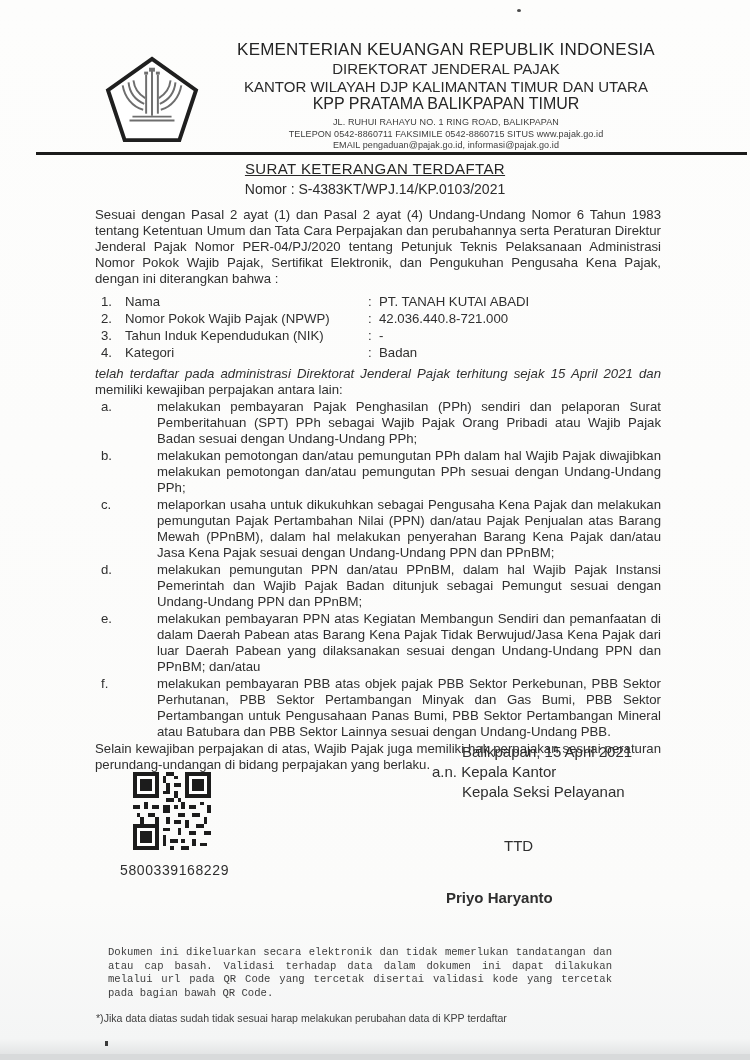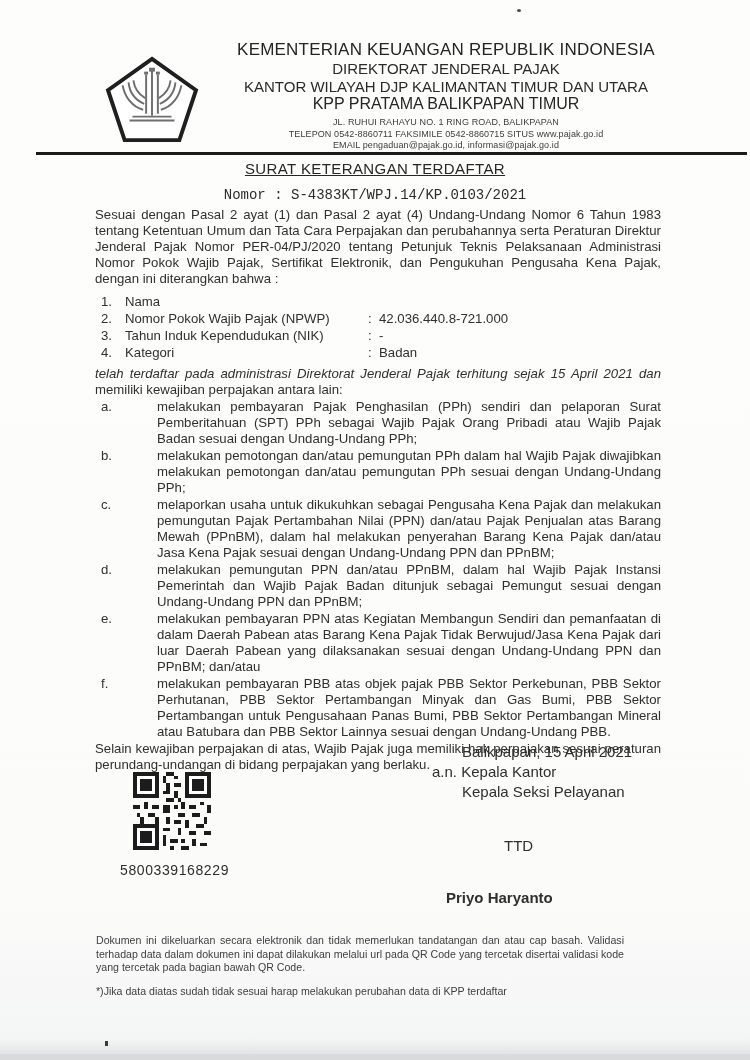--- a/index.html
+++ b/index.html
@@ -12,21 +12,21 @@
   .logo{position:absolute;left:103px;top:56px;width:98px;height:88px;}
   .hdr-text{position:absolute;left:150px;top:40px;width:592px;text-align:center;line-height:1.18;}
   .h1{font-size:17px;letter-spacing:.2px;color:#242424;}
   .h2{font-size:15px;color:#2a2a2a;}
   .h3{font-size:16px;color:#262626;}
   .contact{font-size:9px;line-height:11.5px;color:#3c3c3c;margin-top:3px;letter-spacing:.1px;}
   .rule{position:absolute;left:36px;right:3px;top:152px;height:3px;background:#1b1b1b;}
   
   .title-wrap{position:absolute;top:160px;left:0;right:0;text-align:center;}
   .doc-title{font-size:15px;letter-spacing:.4px;text-decoration:underline;color:#262626;}
-  .doc-number{font-size:14px;margin-top:10px;color:#2c2c2c;font-family:Liberation Mono, monospace;}
+  .doc-number{font-size:14px;margin-top:4px;color:#2c2c2c;}
   
   .content{position:absolute;top:207px;left:95px;width:566px;font-size:13.2px;line-height:16px;color:#303030;}
   p.just{margin:0;text-align:justify;}
   .id-rows{margin:6px 0 5px 0;}
   .id-row{display:flex;line-height:17px;}
   .id-no{width:30px;padding-left:6px;box-sizing:border-box;}
   .id-label{width:243px;}
   .id-val{flex:1;}
   .reg-note{margin:3px 0 2px 0;}
   .it{font-style:italic;}
@@ -100,20 +100,21 @@
     <div class="doc-number">Nomor : S-4383KT/WPJ.14/KP.0103/2021</div>
   </div>
 
   <div class="content">
     <p class="just">Sesuai dengan Pasal 2 ayat (1) dan Pasal 2 ayat (4) Undang-Undang Nomor 6 Tahun 1983 tentang Ketentuan Umum dan Tata Cara Perpajakan dan perubahannya serta Peraturan Direktur Jenderal Pajak Nomor PER-04/PJ/2020 tentang Petunjuk Teknis Pelaksanaan Administrasi Nomor Pokok Wajib Pajak, Sertifikat Elektronik, dan Pengukuhan Pengusaha Kena Pajak, dengan ini diterangkan bahwa :</p>
 
     <div class="id-rows">
       <div class="id-row">
         <span class="id-no">1.</span>
         <span class="id-label">Nama</span>
+        <span class="id-val"><span>:</span>&nbsp;&nbsp;<span>PT. TANAH KUTAI ABADI</span></span>
       </div>
       <div class="id-row">
         <span class="id-no">2.</span>
         <span class="id-label">Nomor Pokok Wajib Pajak (NPWP)</span>
         <span class="id-val"><span>:</span>&nbsp;&nbsp;<span>42.036.440.8-721.000</span></span>
       </div>
       <div class="id-row">
         <span class="id-no">3.</span>
         <span class="id-label">Tahun Induk Kependudukan (NIK)</span>
         <span class="id-val"><span>:</span>&nbsp;&nbsp;<span>-</span></span>
@@ -216,19 +217,19 @@
         <rect x="16" y="18" width="1" height="2"></rect>
           <rect x="18" y="19" width="2" height="1"></rect>
           <rect x="10" y="20" width="1" height="1"></rect>
         <rect x="13" y="20" width="2" height="1"></rect>
       </g>
     </svg>
   </div>
   <div class="qr-number">5800339168229</div>
 
   <div class="footer">
-    <p class="just" style="margin:0;">Dokumen ini dikeluarkan secara elektronik dan tidak memerlukan tandatangan dan atau cap basah. Validasi terhadap data dalam dokumen ini dapat dilakukan melalui url pada QR Code yang tercetak disertai validasi kode yang tercetak pada bagian bawah QR Code.</p>
+    <p class="just" style="margin:12px;font-family:Liberation Mono, monospace;">Dokumen ini dikeluarkan secara elektronik dan tidak memerlukan tandatangan dan atau cap basah. Validasi terhadap data dalam dokumen ini dapat dilakukan melalui url pada QR Code yang tercetak disertai validasi kode yang tercetak pada bagian bawah QR Code.</p>
     <div class="footer-note">*)Jika data diatas sudah tidak sesuai harap melakukan perubahan data di KPP terdaftar</div>
   </div>
 
   <span class="speck-bottom"></span>
   <div class="bottom-edge"></div>
 </div>
 
 </body></html>

